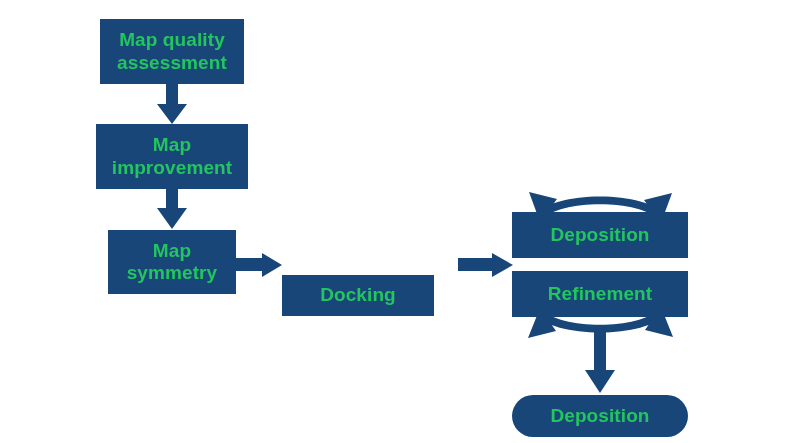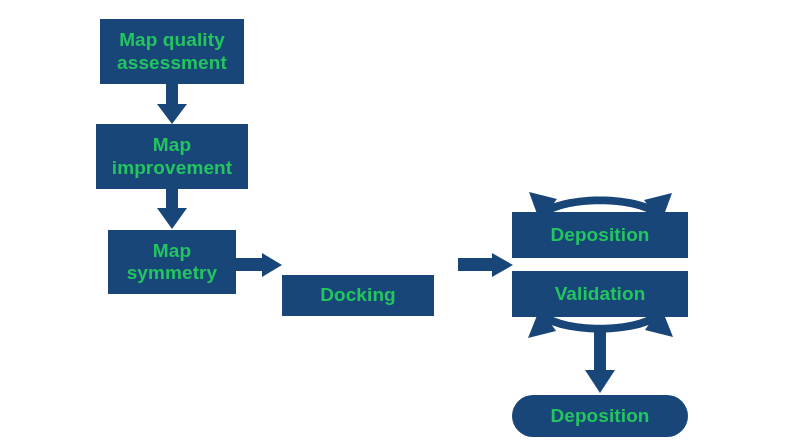--- a/index.html
+++ b/index.html
@@ -145,20 +145,20 @@
 
   <div class="node" id="node-docking">
     <span class="node-label">Docking</span>
   </div>
 
   <div class="node" id="node-refinement">
     <span class="node-label">Deposition</span>
   </div>
 
   <div class="node" id="node-validation">
-    <span class="node-label">Validation</span>
+    <span class="node-label">Refinement</span>
   </div>
 
   <div class="node" id="node-deposition">
     <span class="node-label">Deposition</span>
   </div>
 
 </div>
 
 </body></html>

